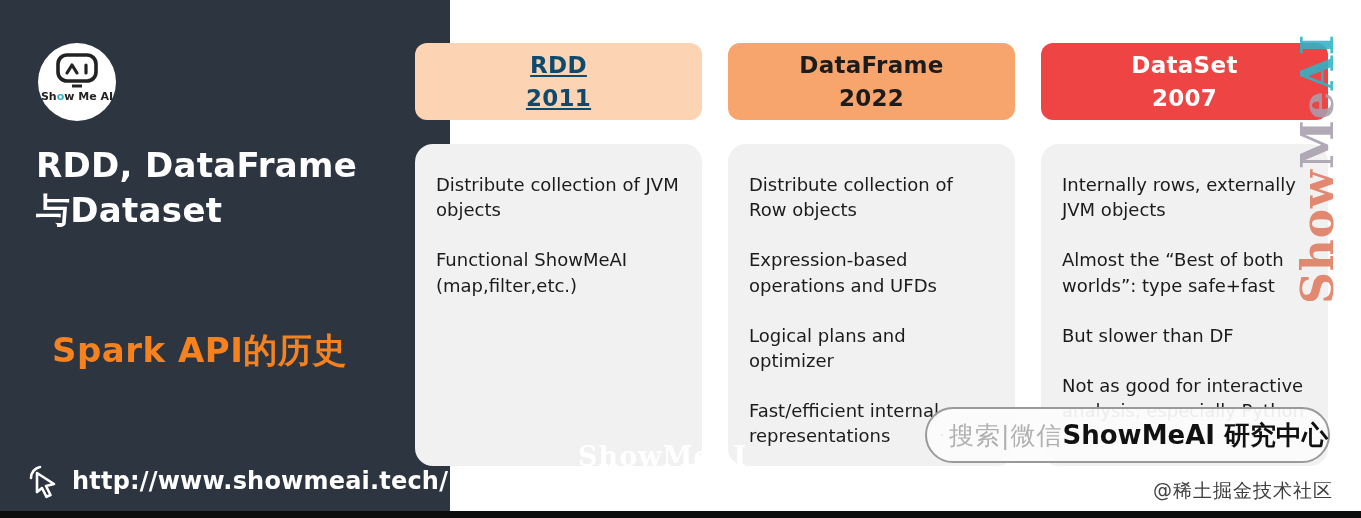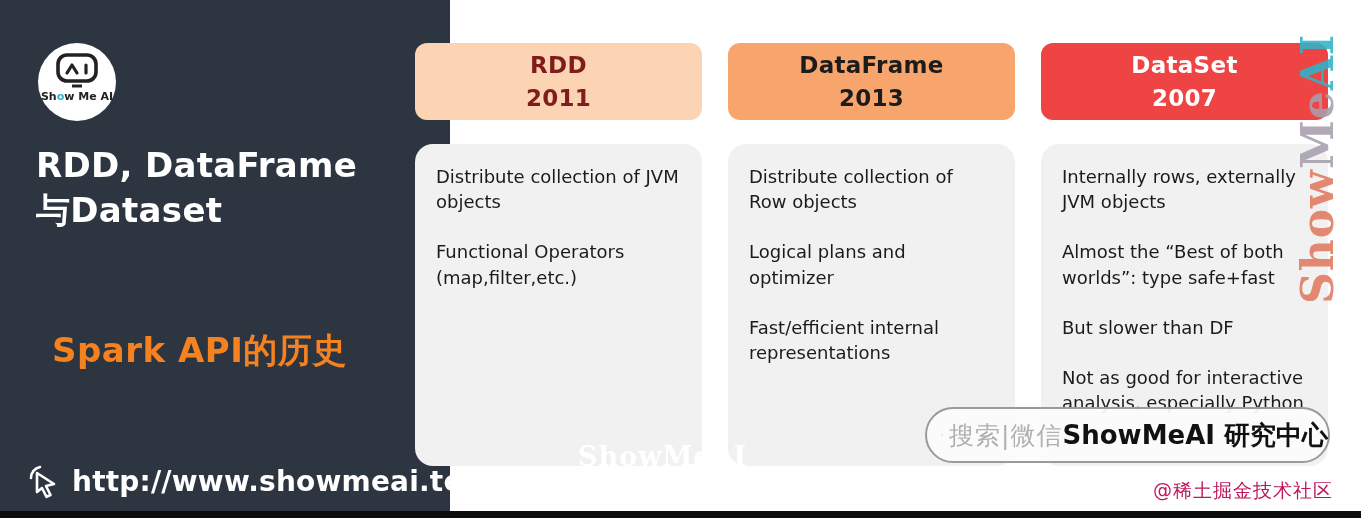--- a/index.html
+++ b/index.html
@@ -31,39 +31,39 @@
   }
   .side-subtitle {
     position:absolute; left:52px; top:328px;
     color:#f5821f; font-size:34px; font-weight:bold; letter-spacing:0.5px;
   }
   .side-footer {
     position:absolute; left:26px; top:463px;
     display:flex; align-items:center; gap:10px;
   }
   .side-footer .url-text {
-    color:#ffffff; font-size:28px; font-weight:bold; letter-spacing:0.2px;
+    color:#ffffff; font-size:24px; font-weight:bold; letter-spacing:0.2px;
   }
   
   .col { position:absolute; top:0; width:287px; }
   .col-1 { left:415px; }
   .col-2 { left:728px; }
   .col-3 { left:1041px; }
   .col-header {
     position:absolute; top:43px; left:0; width:287px; height:77px;
     border-radius:12px; display:flex; flex-direction:column;
     align-items:center; justify-content:center;
     font-size:23px; font-weight:bold; line-height:1.4; letter-spacing:0.3px;
   }
   .col-card {
     position:absolute; top:144px; left:0; width:287px; height:322px;
     background:#f1f1f1; border-radius:18px; padding:20px 21px;
     color:#1b1b1b; font-size:18px; line-height:1.4;
   }
-  .col-card p.point { margin:0 0 25px 0; }
+  .col-card p.point { margin:8px 0 25px 0; }
   
   .wm-center {
     position:absolute; left:578px; top:441px; z-index:3;
     color:#ffffff; font-family:"DejaVu Serif","Liberation Serif",serif;
     font-size:27px; font-weight:bold; letter-spacing:1px;
   }
   .wm-side {
     position:absolute; left:1292px; top:304px; width:275px; z-index:6;
     transform:rotate(-90deg); transform-origin:0 0;
     font-family:"DejaVu Serif","Liberation Serif",serif;
@@ -80,21 +80,21 @@
     display:flex; align-items:center; padding-left:14px;
   }
   .search-prefix {
     margin-left:6px; color:#b0b0b0; font-size:25px; letter-spacing:1px; white-space:nowrap;
   }
   .search-account {
     color:#111; font-size:26px; font-weight:bold; white-space:nowrap;
   }
   .credit {
     position:absolute; right:28px; top:478px;
-    color:#be185d; font-size:19px; letter-spacing:1px;
+    color:#404040; font-size:19px; letter-spacing:1px;
   }
   .bottom-bar {
     position:absolute; left:0; top:511px; width:1361px; height:7px; background:#0d0d0d;
   }
 </style>
 </head>
 <body>
 
 <div class="slide">
 
@@ -116,37 +116,38 @@
     <div class="side-footer">
       <svg width="36" height="36" viewBox="0 0 36 36">
         <path d="M5 15 A 11 11 0 0 1 14 4" fill="none" stroke="#ffffff" stroke-width="2.6" stroke-linecap="round"></path>
         <path d="M11 10 L28 21 L20 23 L24.5 32 L20.5 33.8 L16 25 L11 29 Z" fill="none" stroke="#ffffff" stroke-width="2.6" stroke-linejoin="round"></path>
       </svg>
       <span class="url-text">http://www.showmeai.tech/</span>
     </div>
   </div>
 
   <div class="col col-1">
-    <div class="col-header" style="background: rgb(252, 211, 179); color: #7f1d1d;">
+    <div class="col-header" style="background: rgb(252, 211, 179); color: #0c4a6e; text-decoration: underline;">
       <span>RDD</span>
       <span>2011</span>
     </div>
     <div class="col-card">
       <p class="point">Distribute collection of JVM objects</p>
-      <p class="point">Functional Operators (map,filter,etc.)</p>
+      <p class="point">Functional ShowMeAI (map,filter,etc.)</p>
     </div>
   </div>
 
   <div class="col col-2">
     <div class="col-header" style="background: rgb(248, 165, 109); color: rgb(28, 28, 28);">
       <span>DataFrame</span>
-      <span>2013</span>
+      <span>2022</span>
     </div>
     <div class="col-card">
       <p class="point">Distribute collection of Row objects</p>
+      <p class="point">Expression-based operations and UFDs</p>
       <p class="point">Logical plans and optimizer</p>
       <p class="point">Fast/efficient internal representations</p>
     </div>
   </div>
 
   <div class="col col-3">
     <div class="col-header" style="background: #ef4444; color: rgb(255, 255, 255);">
       <span>DataSet</span>
       <span>2007</span>
     </div>

